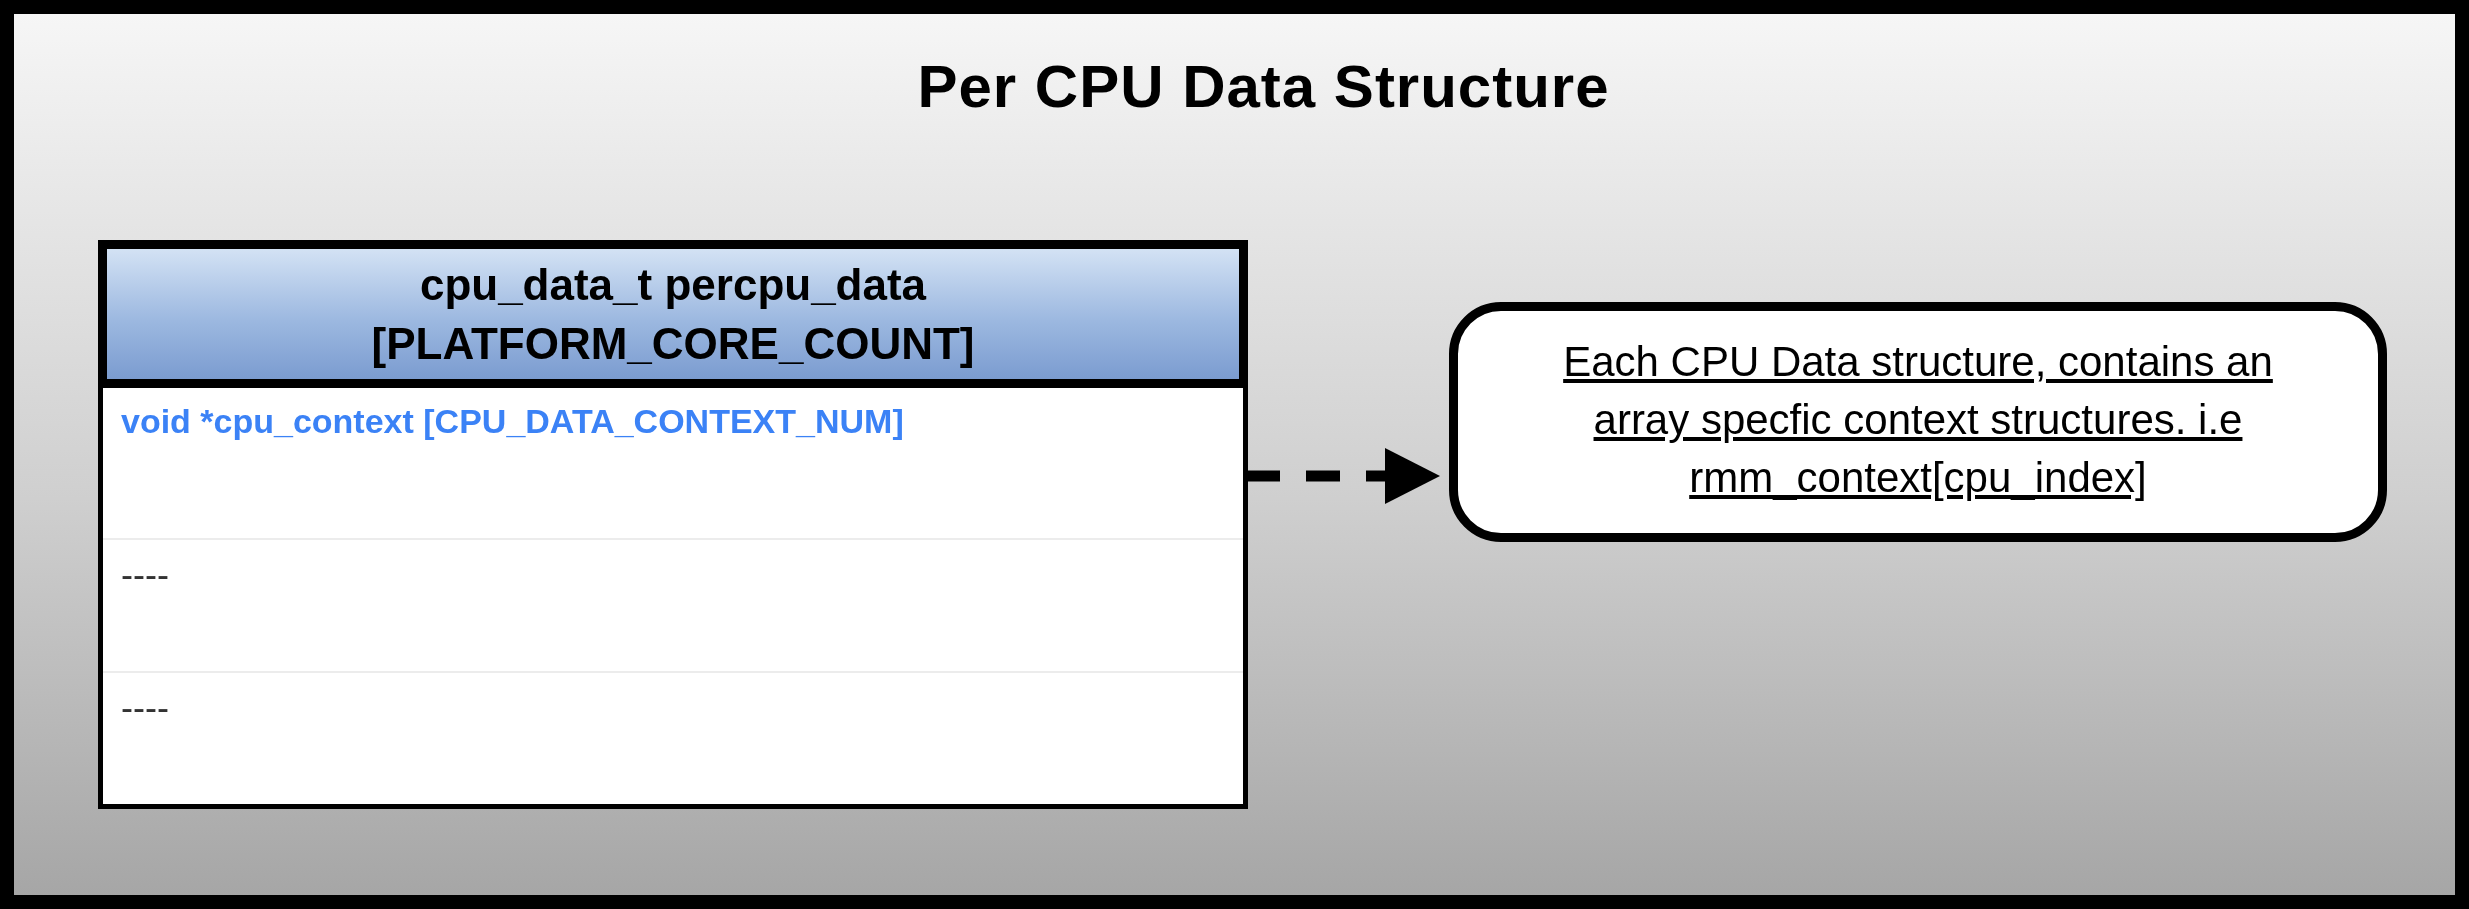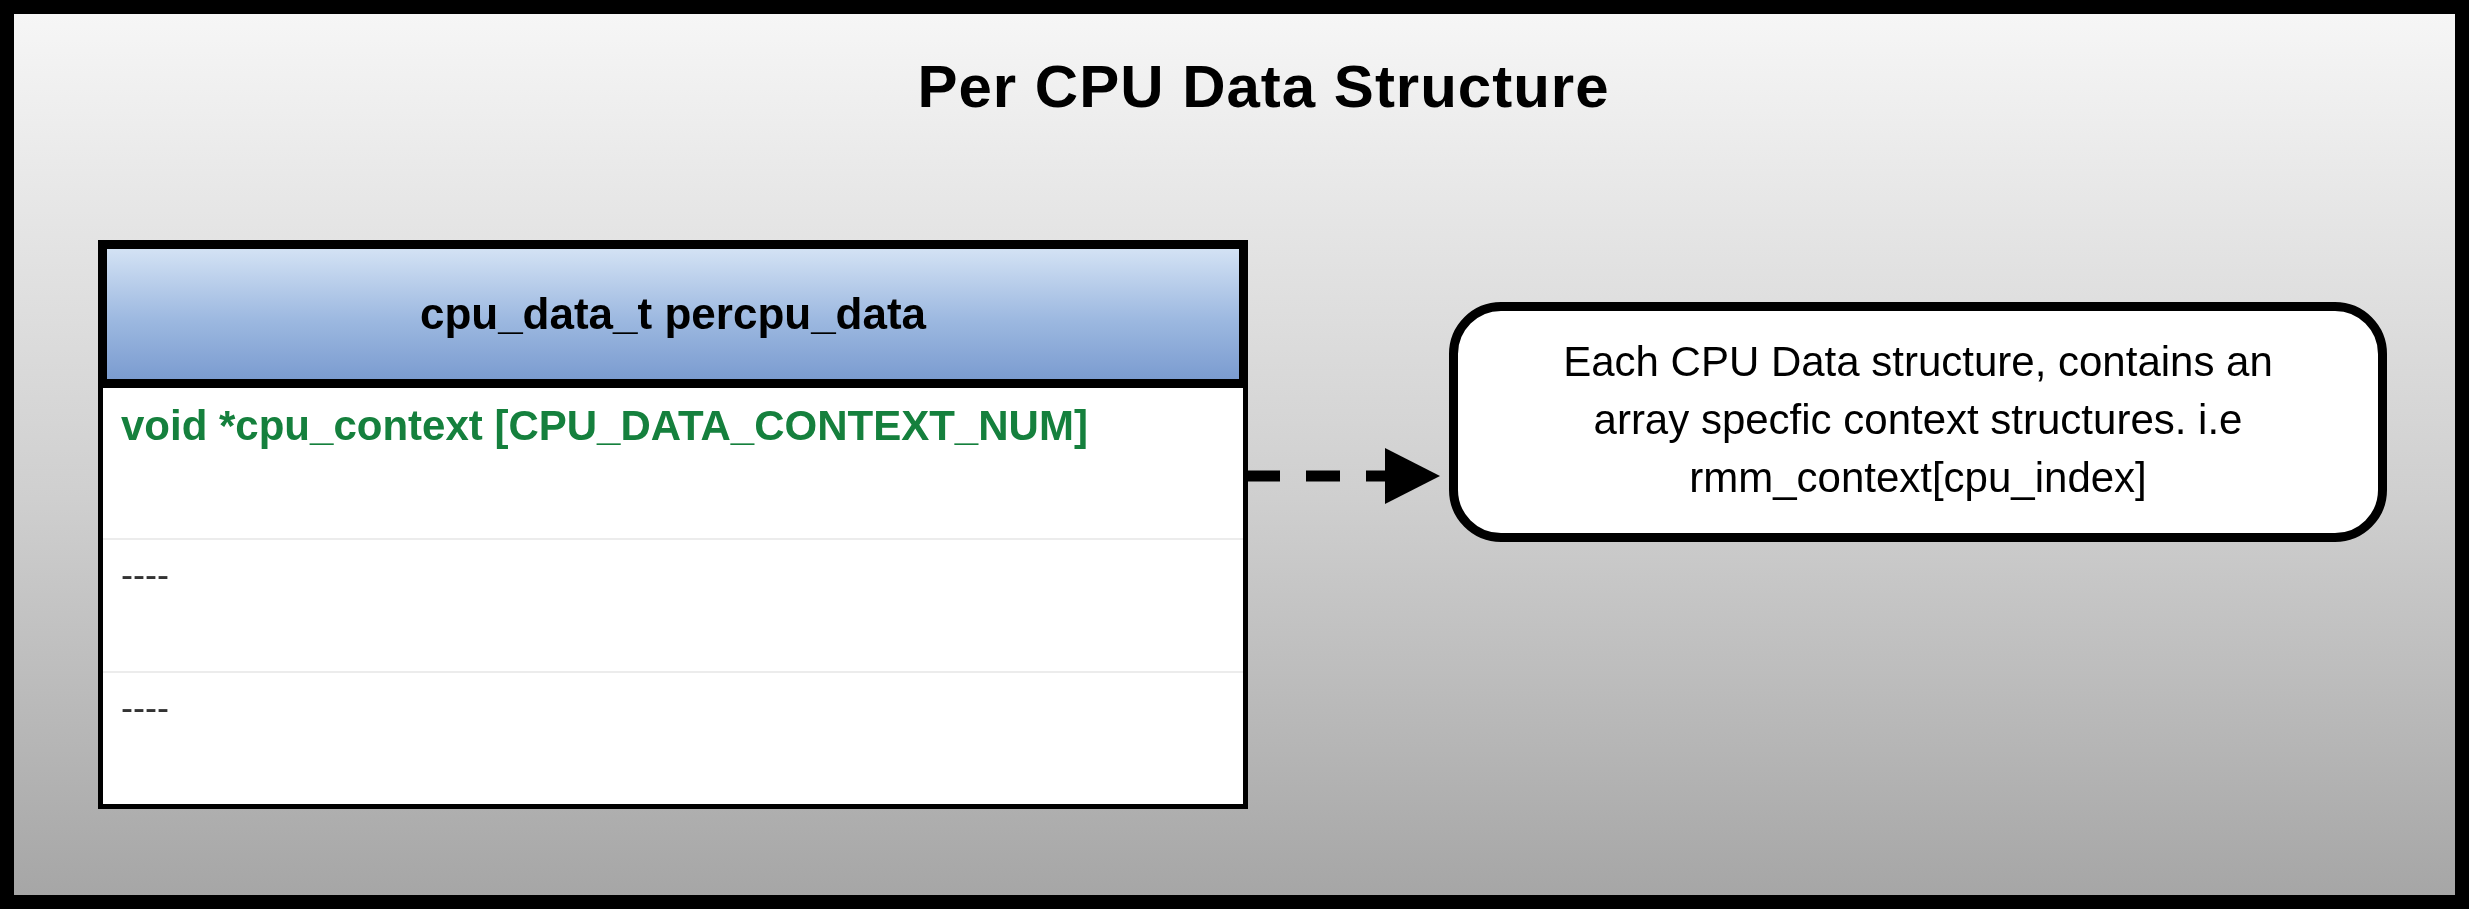--- a/index.html
+++ b/index.html
@@ -64,22 +64,22 @@
     border-top: none;
     background: #ffffff;
     display: flex;
     flex-direction: column;
   }
 
   .table-row {
     box-sizing: border-box;
     height: 133px;
     padding: 14px 18px 0 18px;
-    font-size: 42px;
-    color: #15803d;
+    font-size: 34px;
+    color: #3b82f6;
     border-top: 2px solid #ececec;
     white-space: nowrap;
     overflow: hidden;
   }
   .table-row:first-child { border-top: none; }
   .table-row.bold { font-weight: bold; height: 150px; }
   .table-row.dashes { font-size: 36px; color: #333; }
 
   
   .arrow-svg {
@@ -99,32 +99,33 @@
     box-sizing: border-box;
     border: 9px solid #000;
     border-radius: 52px;
     background: #ffffff;
     padding: 22px 26px 26px 26px;
     text-align: center;
     font-size: 42px;
     line-height: 1.38;
     color: #000;
   }
-  .callout-line { white-space: nowrap; }
+  .callout-line { white-space: nowrap; text-decoration: underline; }
 </style>
 </head>
 <body>
 
 <div class="frame">
 
   <div class="title">Per CPU Data Structure</div>
 
   <div class="cpu-table">
     <div class="table-header">
       <div>cpu_data_t percpu_data</div>
+      <div>[PLATFORM_CORE_COUNT]</div>
     </div>
     <div class="table-body">
       <div class="table-row bold">void *cpu_context [CPU_DATA_CONTEXT_NUM]</div>
       <div class="table-row dashes">----</div>
       <div class="table-row dashes">----</div>
     </div>
   </div>
 
   <svg class="arrow-svg" viewBox="0 0 210 100" xmlns="http://www.w3.org/2000/svg">
     <line x1="6" y1="50" x2="148" y2="50" stroke="#000" stroke-width="11" stroke-dasharray="34 26"></line>

